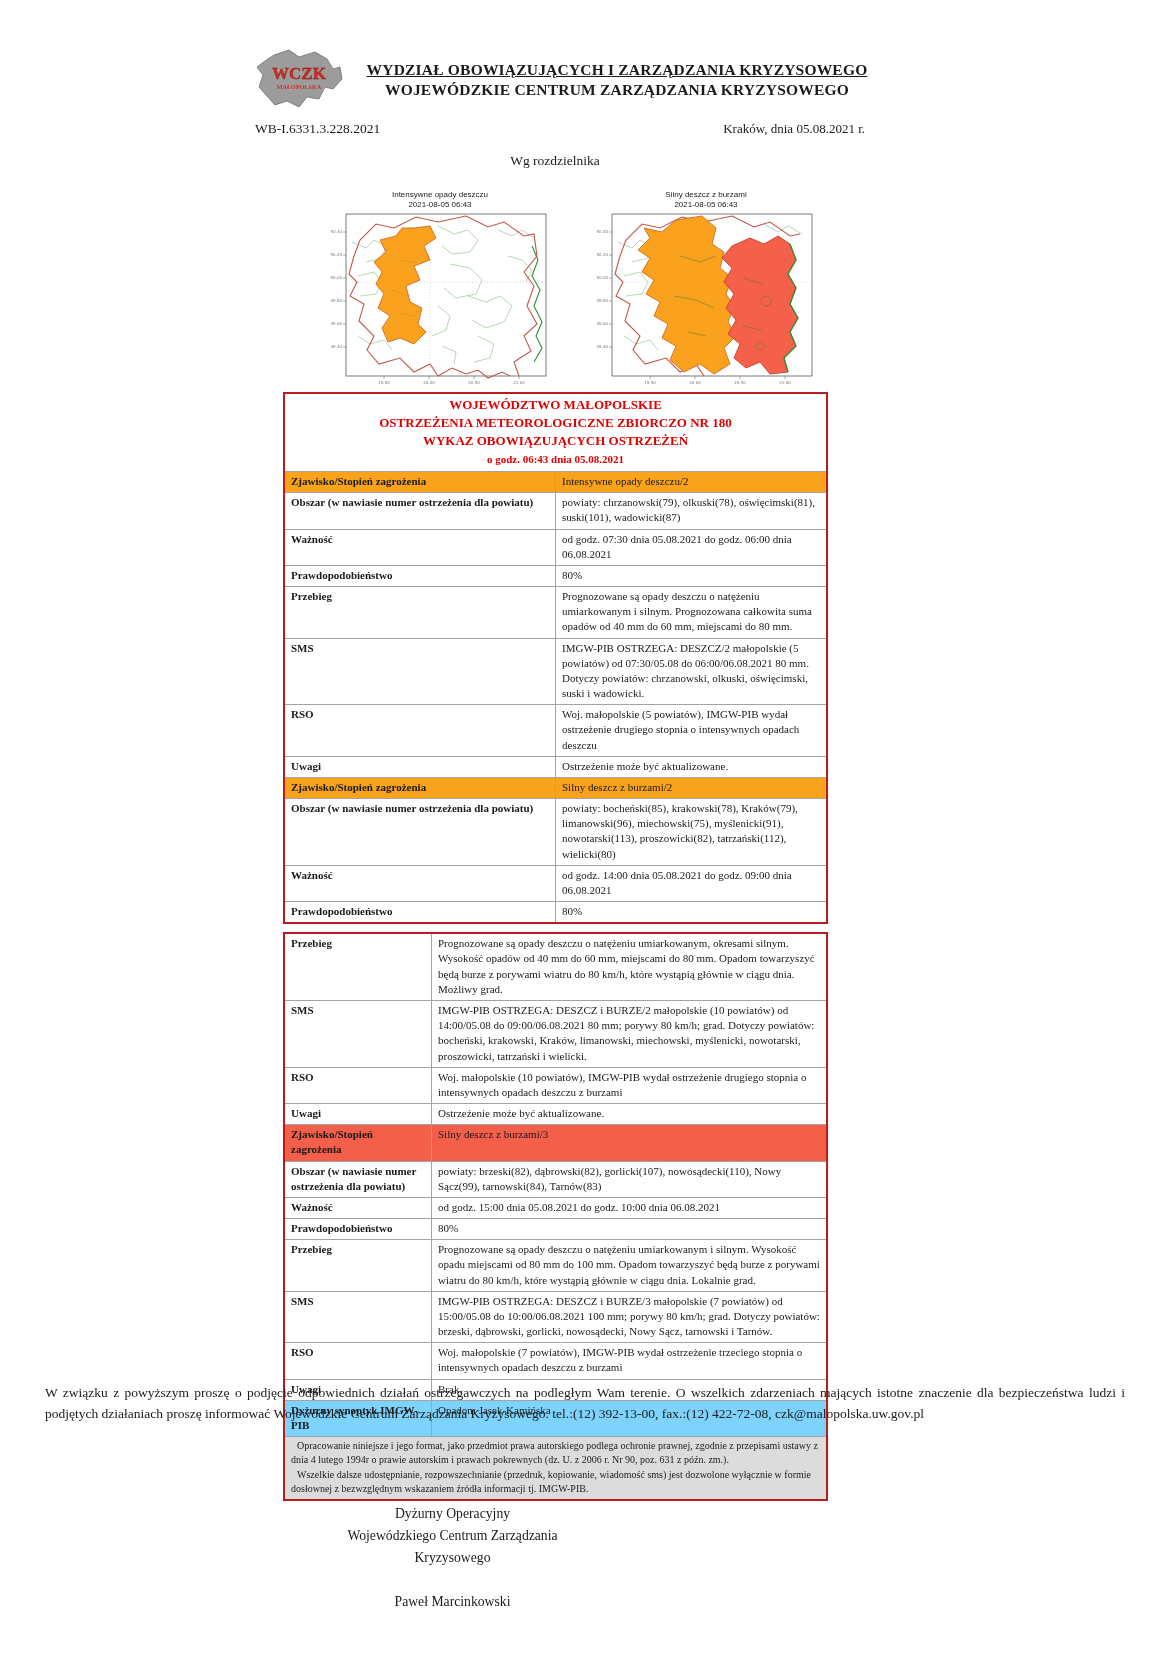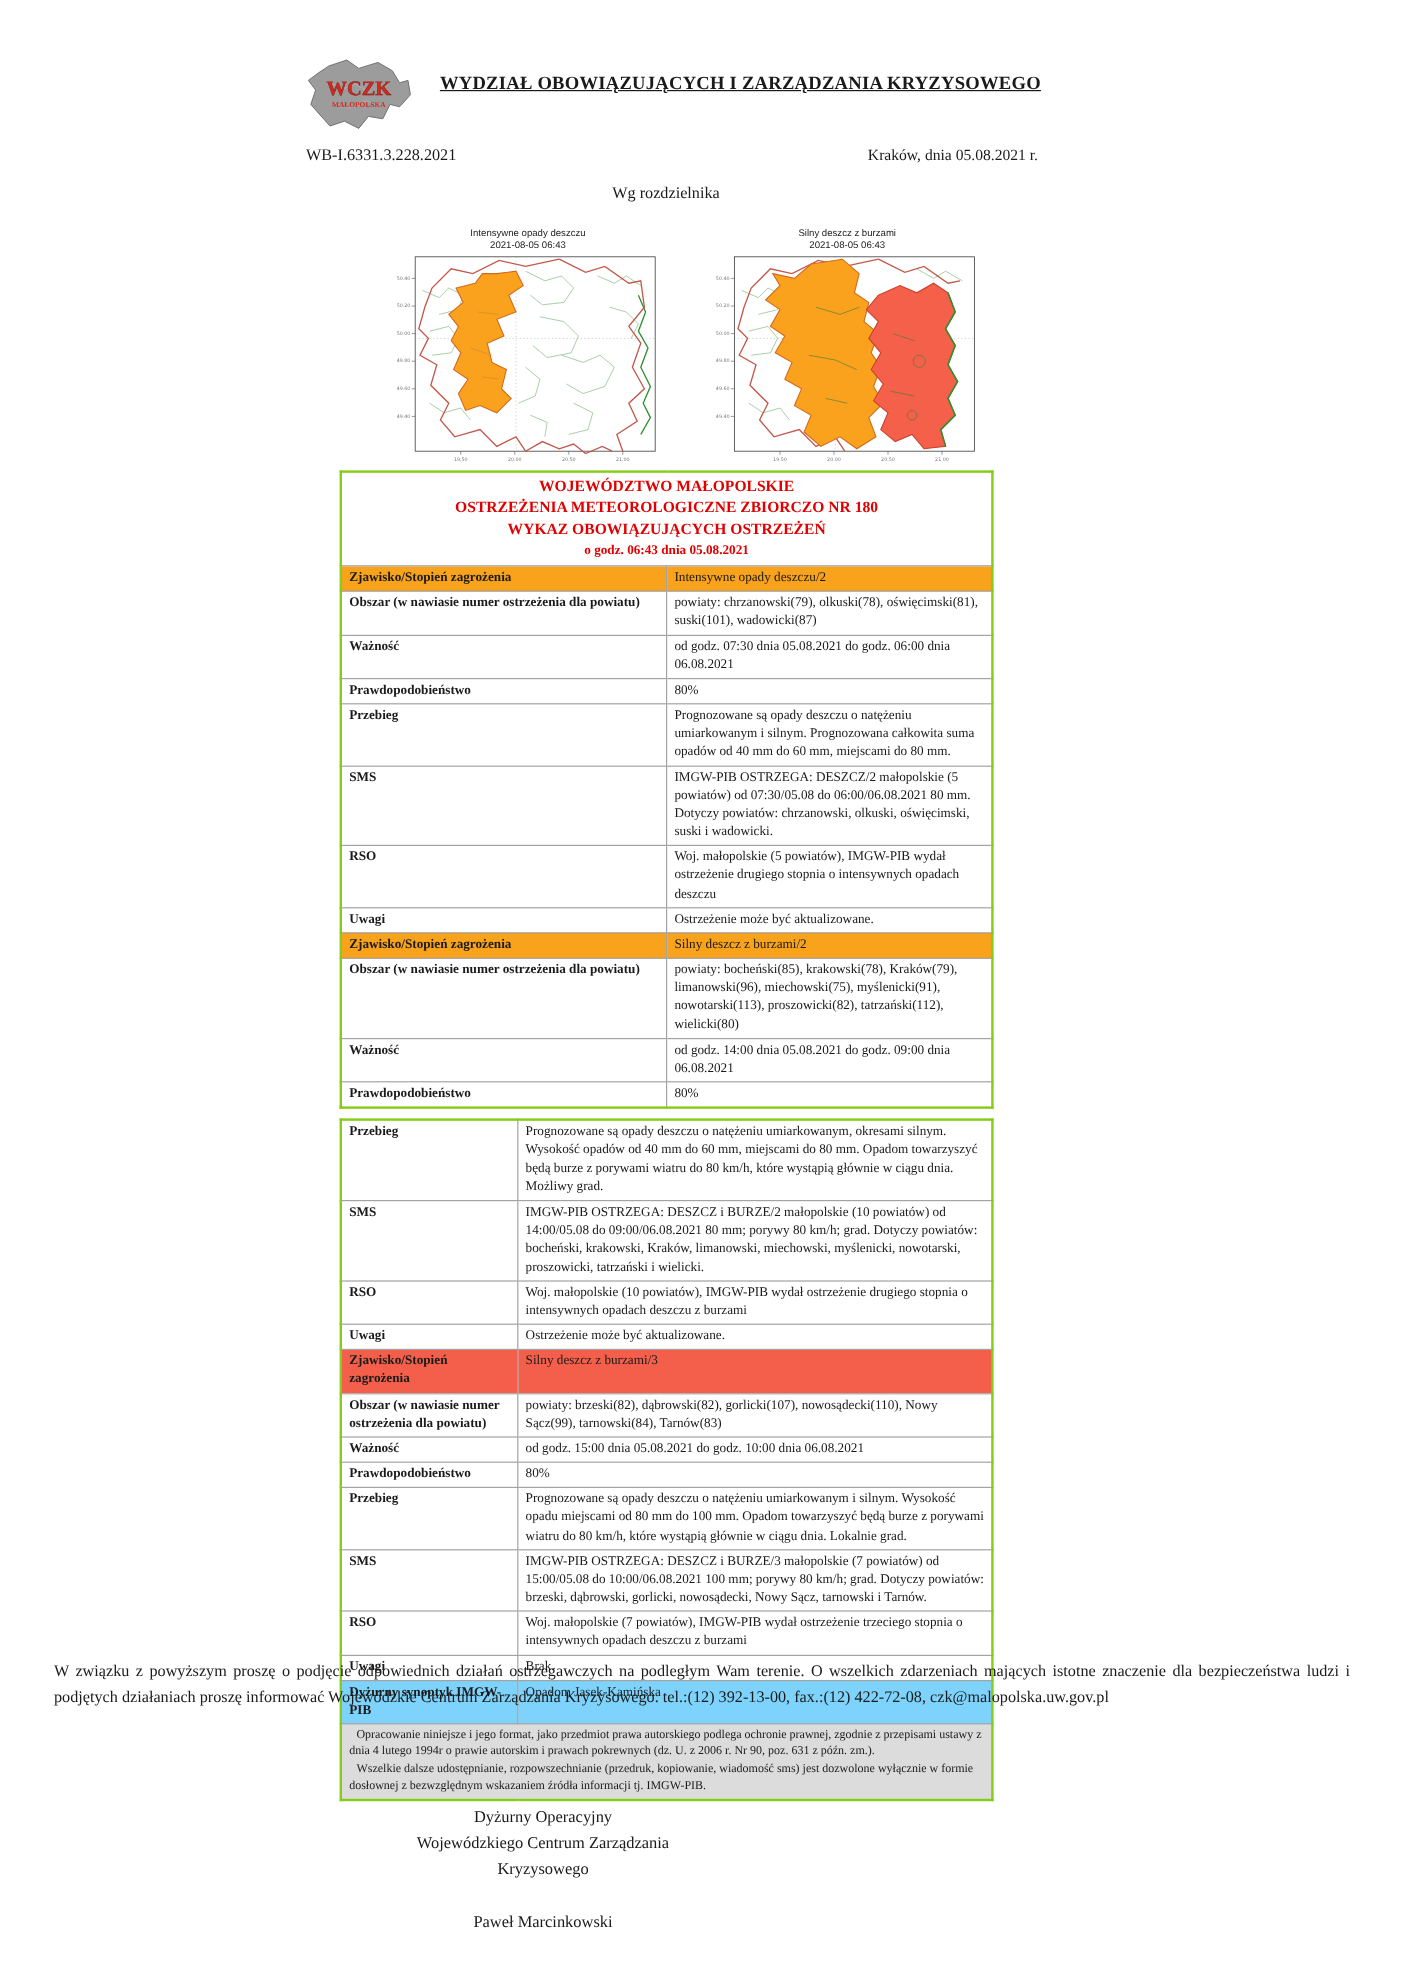--- a/index.html
+++ b/index.html
@@ -21,21 +21,21 @@
   .distribution { position:absolute; left:400px; top:153px; width:310px; text-align:center; font-size:13.5px; }
 
   
   .map-wrap { position:absolute; top:186px; }
   .map1 { left:318px; }
   .map2 { left:584px; }
   .map-wrap svg { display:block; }
 
   
   .tbl-zone { position:absolute; left:283px; top:392px; width:545px; font-size:11px; }
-  table.warn { width:545px; border-collapse:collapse; table-layout:fixed; border:2px solid #84cc16; background:#fff; }
+  table.warn { width:545px; border-collapse:collapse; table-layout:fixed; border:2px solid #b91c1c; background:#fff; }
   table.warn + table.warn { margin-top:8px; }
   table.warn td { border:1px solid #a3a3a3; padding:2px 6px 3px 6px; vertical-align:top; line-height:1.38; word-wrap:break-word; }
   td.lab { width:134px; font-weight:bold; }
   tr.orange td { background:#F9A21B; }
   tr.redrow td { background:#F35F4B; }
   tr.grayrow td { background:#7dd3fc; }
   td.title-cell { text-align:center; padding:8px 4px 9px 4px; }
   .t-red { color:#E00000; font-weight:bold; font-size:13px; line-height:18px; }
   .t-red.small { font-size:11px; }
   td.copy-cell { background:#DCDCDC; font-size:10px; line-height:1.4; padding:4px 8px; }
@@ -62,20 +62,21 @@
 
   <svg class="logo" viewBox="0 0 92 64">
     <path d="M20,7 L35,2 45,9 61,4 73,11 79,21 86,19 88,31 79,41 71,39 65,51 53,49 45,59 33,53 21,57 12,47 5,39 9,27 3,19 11,13 Z" fill="#9c9c9c" stroke="#6e6e6e" stroke-width="0.8"></path>
     <path d="M18,20 l14,6 10,-4 12,7 M25,38 l12,4 14,-6 12,5" stroke="#b3b3b3" stroke-width="0.7" fill="none"></path>
     <text x="45" y="31" text-anchor="middle" font-size="17" font-weight="bold" fill="#D42A1E" stroke="#7a1510" stroke-width="0.35">WCZK</text>
     <text x="45" y="41" text-anchor="middle" font-size="6.2" font-weight="bold" fill="#D42A1E">MAŁOPOLSKA</text>
   </svg>
 
   <div class="org-title">
     <div class="l1">WYDZIAŁ OBOWIĄZUJĄCYCH I ZARZĄDZANIA KRYZYSOWEGO</div>
+    <div class="l2">WOJEWÓDZKIE CENTRUM ZARZĄDZANIA KRYZYSOWEGO</div>
   </div>
 
   <div class="ref-line">WB-I.6331.3.228.2021</div>
   <div class="place-date">Kraków, dnia 05.08.2021 r.</div>
   <div class="distribution">Wg rozdzielnika</div>
 
   <div class="map-wrap map1">
     <svg width="242" height="202" viewBox="0 0 242 202">
       <text class="map-title" x="122" y="11" text-anchor="middle">Intensywne opady deszczu</text>
       <text class="map-title" x="122" y="21" text-anchor="middle">2021-08-05 06:43</text>

